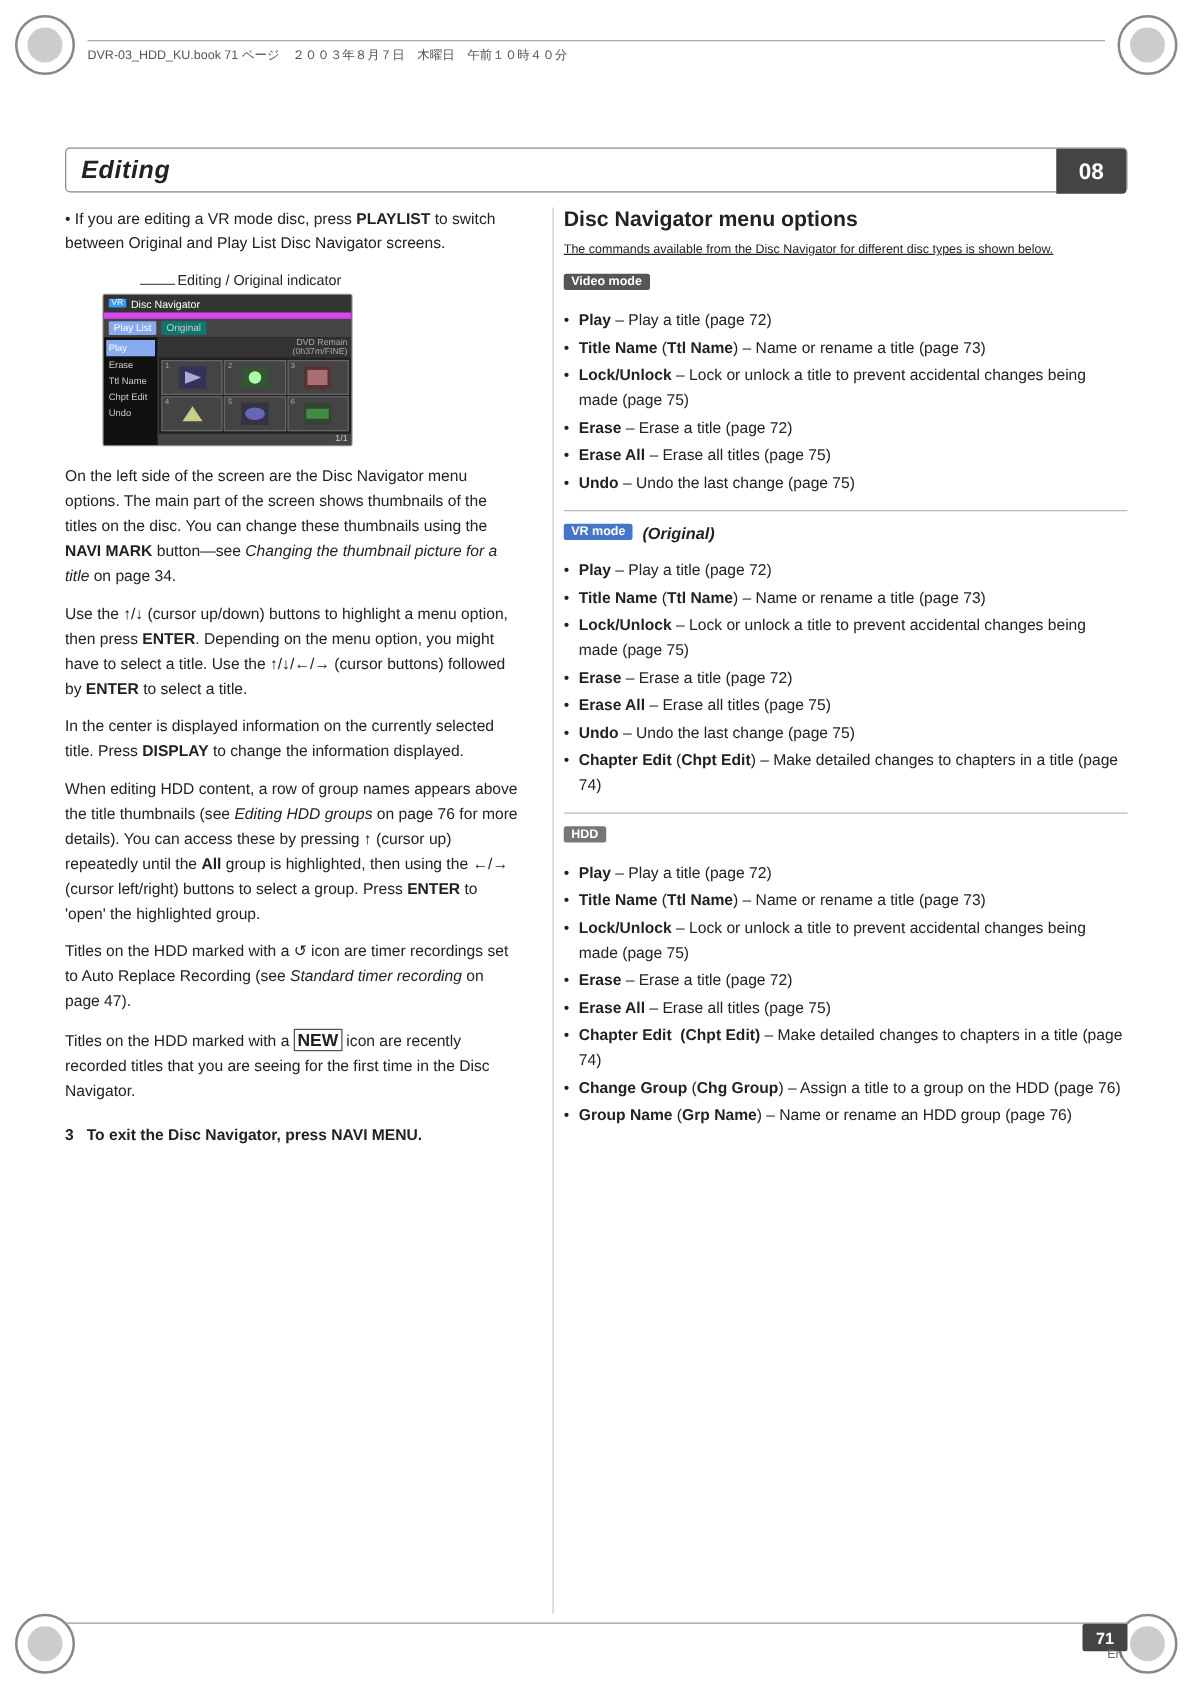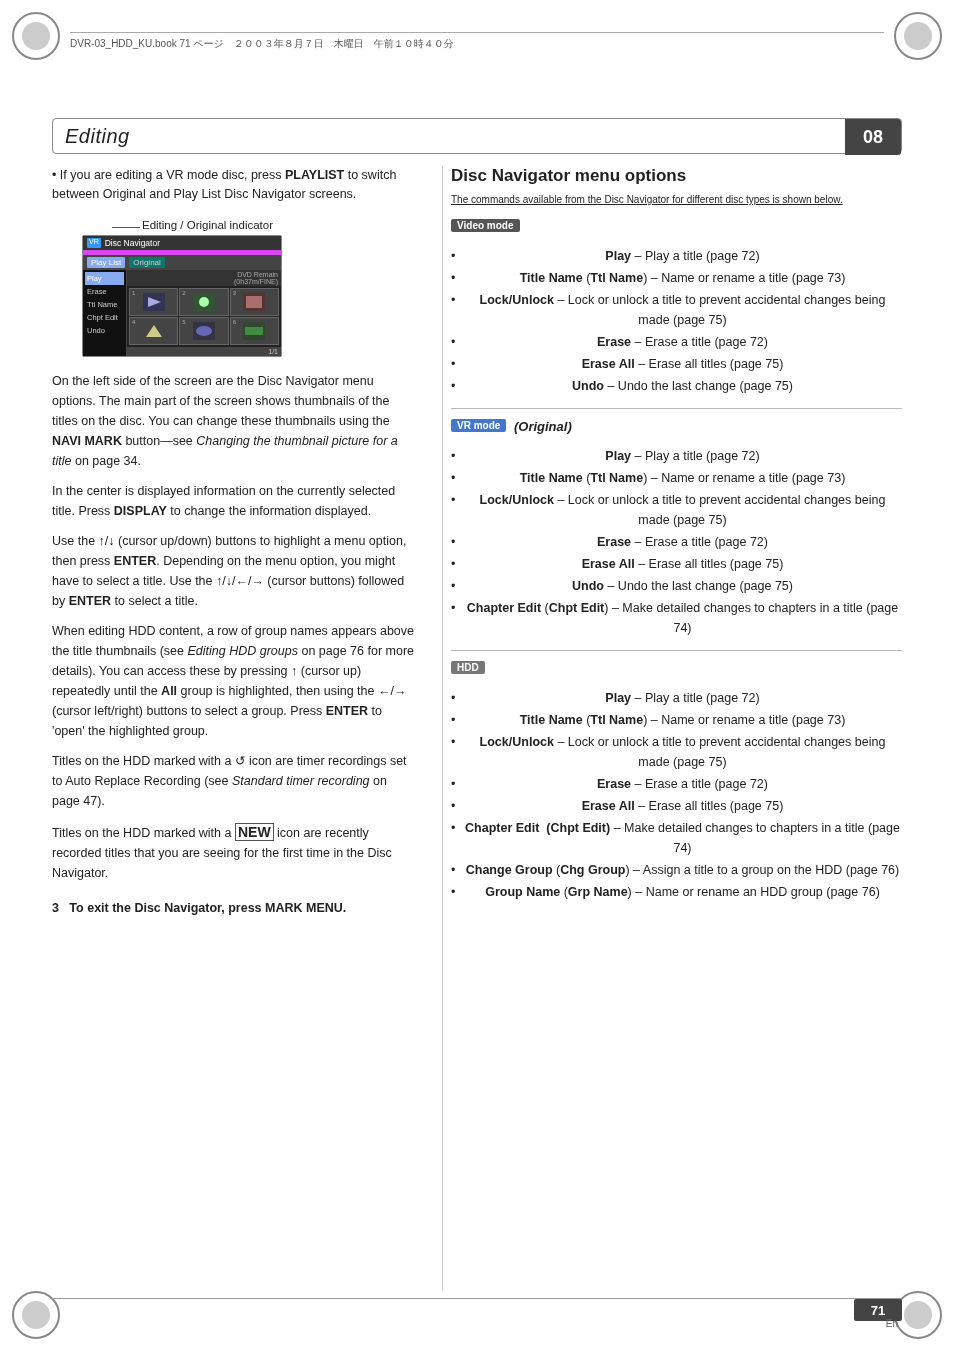--- a/index.html
+++ b/index.html
@@ -56,21 +56,21 @@
       right: 52px;
       height: 36px;
       border: 1.5px solid #888;
       border-radius: 4px;
       display: flex;
       align-items: center;
       padding: 0 12px;
     }
     .header-title {
       font-size: 20px;
-      font-weight: normal;
+      font-weight: bold;
       font-style: italic;
       letter-spacing: 0.5px;
     }
     .header-chapter {
       position: absolute;
       right: 0;
       top: 0;
       height: 36px;
       width: 56px;
       background: #444;
@@ -147,20 +147,21 @@
       border-radius: 2px;
       overflow: hidden;
       font-size: 9px;
     }
     .disc-nav-header {
       background: #333;
       color: #fff;
       padding: 2px 4px;
       font-size: 8.5px;
       display: flex;
+      align-items: center;
       gap: 4px;
     }
     .disc-nav-tab {
       background: #0f766e;
       color: #ccc;
       padding: 1px 4px;
       font-size: 8px;
       border-radius: 1px;
     }
     .disc-nav-tab.active {
@@ -300,21 +301,20 @@
       font-size: 13px;
       font-weight: bold;
       font-style: italic;
     }
 
     
     .bullet-list {
       list-style: none;
       padding: 0;
       margin: 0 0 12px 0;
-      text-align: center;
     }
     .bullet-list li {
       font-size: 12.5px;
       line-height: 1.6;
       padding-left: 12px;
       position: relative;
       margin-bottom: 2px;
     }
     .bullet-list li::before {
       content: '•';
@@ -330,21 +330,21 @@
       border: none;
       border-top: 1px solid #bbb;
       margin: 10px 0;
     }
 
     
     .page-number-box {
       position: absolute;
       bottom: 30px;
       right: 52px;
-      width: 48px;
+      width: 36px;
       height: 22px;
       background: #444;
       color: #fff;
       display: flex;
       align-items: center;
       justify-content: center;
       font-size: 13px;
       font-weight: bold;
       border-radius: 2px;
       margin-left: 36px;
@@ -470,41 +470,41 @@
           </div>
         </div>
       </div>
     </div>
 
     <p class="body-text">
       On the left side of the screen are the Disc Navigator menu options. The main part of the screen shows thumbnails of the titles on the disc. You can change these thumbnails using the <strong>NAVI MARK</strong> button—see <em>Changing the thumbnail picture for a title</em> on page 34.
     </p>
 
     <p class="body-text">
+      Use the ↑/↓ (cursor up/down) buttons to highlight a menu option, then press <strong>ENTER</strong>. Depending on the menu option, you might have to select a title. Use the ↑/↓/←/→ (cursor buttons) followed by <strong>ENTER</strong> to select a title.
+    </p>
+
+    <p class="body-text">
       In the center is displayed information on the currently selected title. Press <strong>DISPLAY</strong> to change the information displayed.
-    </p>
-
-    <p class="body-text">
-      Use the ↑/↓ (cursor up/down) buttons to highlight a menu option, then press <strong>ENTER</strong>. Depending on the menu option, you might have to select a title. Use the ↑/↓/←/→ (cursor buttons) followed by <strong>ENTER</strong> to select a title.
     </p>
 
     <p class="body-text">
       When editing HDD content, a row of group names appears above the title thumbnails (see <em>Editing HDD groups</em> on page 76 for more details). You can access these by pressing ↑ (cursor up) repeatedly until the <strong>All</strong> group is highlighted, then using the ←/→ (cursor left/right) buttons to select a group. Press <strong>ENTER</strong> to 'open' the highlighted group.
     </p>
 
     <p class="body-text">
       Titles on the HDD marked with a ↺ icon are timer recordings set to Auto Replace Recording (see <em>Standard timer recording</em> on page 47).
     </p>
 
     <p class="body-text">
       Titles on the HDD marked with a <span style="border:1px solid #555; padding:0 2px; font-size:14px; font-weight:bold;">NEW</span> icon are recently recorded titles that you are seeing for the first time in the Disc Navigator.
     </p>
 
     <p class="step-instruction">
-      <strong>3&nbsp;&nbsp;&nbsp;To exit the Disc Navigator, press <strong>MARK MENU</strong>.</strong>
+      <strong>3&nbsp;&nbsp;&nbsp;To exit the Disc Navigator, press <strong>NAVI MENU</strong>.</strong>
     </p>
 
   </div>
 
   <div class="right-col">
 
     <div class="disc-nav-title">Disc Navigator menu options</div>
     <p class="disc-nav-subtitle">The commands available from the Disc Navigator for different disc types is shown below.</p>
 
     <div class="mode-badge-section">

